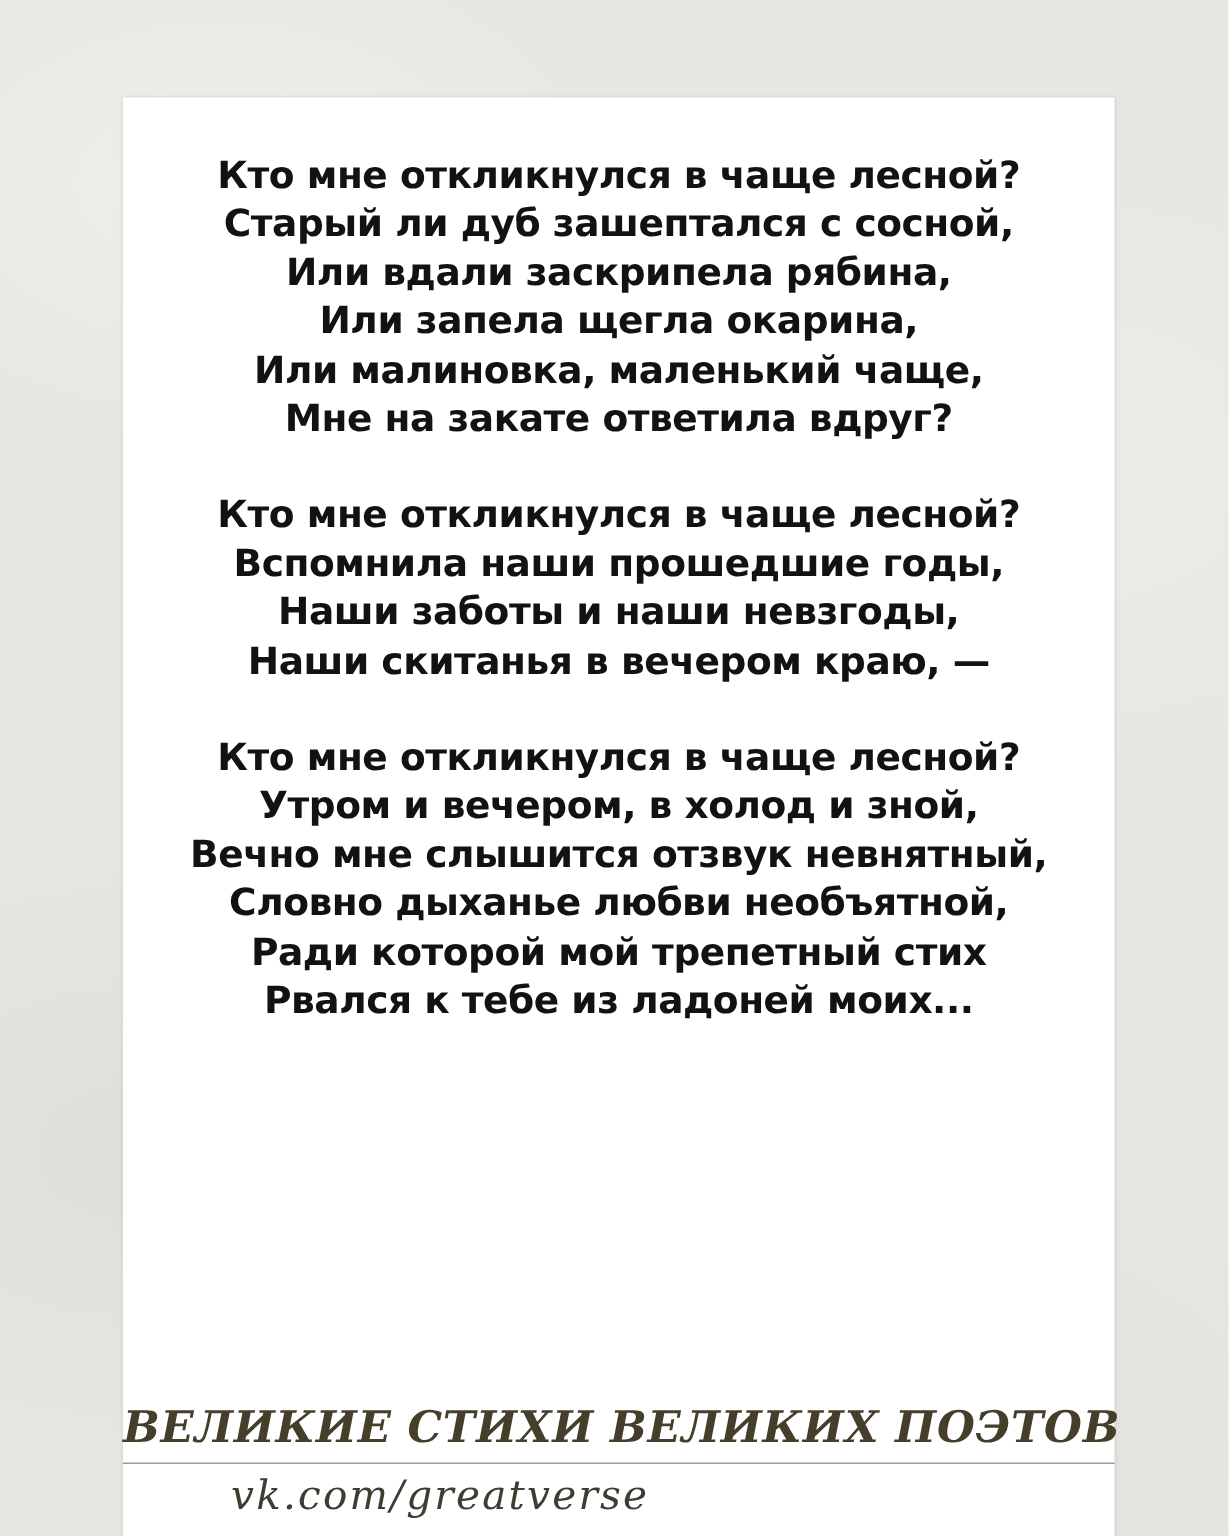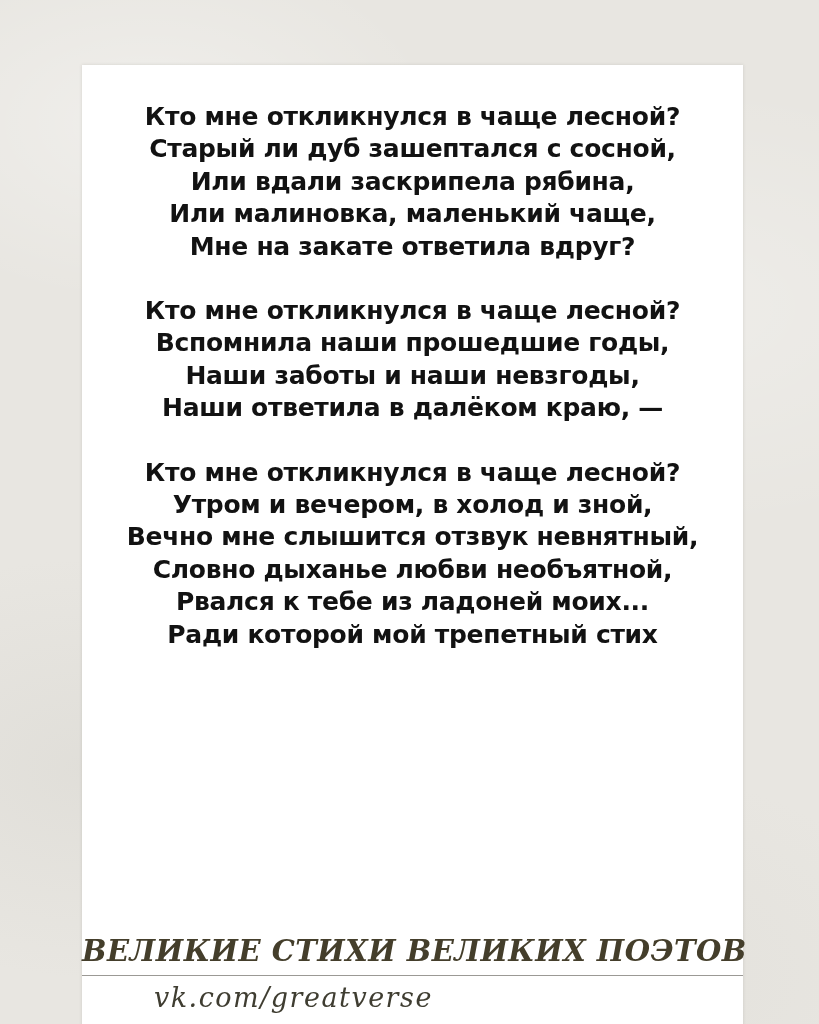--- a/index.html
+++ b/index.html
@@ -93,38 +93,39 @@
 <body>
 
 <div class="page">
 
   <div class="poem-card">
 
     <div class="stanza">
       <div class="poem-line">Кто мне откликнулся в чаще лесной?</div>
       <div class="poem-line">Старый ли дуб зашептался с сосной,</div>
       <div class="poem-line">Или вдали заскрипела рябина,</div>
+      <div class="poem-line">Или запела щегла окарина,</div>
       <div class="poem-line">Или малиновка, маленький чаще,</div>
       <div class="poem-line">Мне на закате ответила вдруг?</div>
     </div>
 
     <div class="stanza">
       <div class="poem-line">Кто мне откликнулся в чаще лесной?</div>
       <div class="poem-line">Вспомнила наши прошедшие годы,</div>
       <div class="poem-line">Наши заботы и наши невзгоды,</div>
-      <div class="poem-line">Наши ответила в далёком краю, —</div>
+      <div class="poem-line">Наши скитанья в вечером краю, —</div>
     </div>
 
     <div class="stanza">
       <div class="poem-line">Кто мне откликнулся в чаще лесной?</div>
       <div class="poem-line">Утром и вечером, в холод и зной,</div>
       <div class="poem-line">Вечно мне слышится отзвук невнятный,</div>
       <div class="poem-line">Словно дыханье любви необъятной,</div>
+      <div class="poem-line">Ради которой мой трепетный стих</div>
       <div class="poem-line">Рвался к тебе из ладоней моих...</div>
-      <div class="poem-line">Ради которой мой трепетный стих</div>
     </div>
 
   </div>
 
   <div class="footer">
     <div class="footer-title">ВЕЛИКИЕ СТИХИ ВЕЛИКИХ ПОЭТОВ</div>
     <div class="footer-divider"></div>
     <div class="footer-link">vk.com/greatverse</div>
   </div>
 

